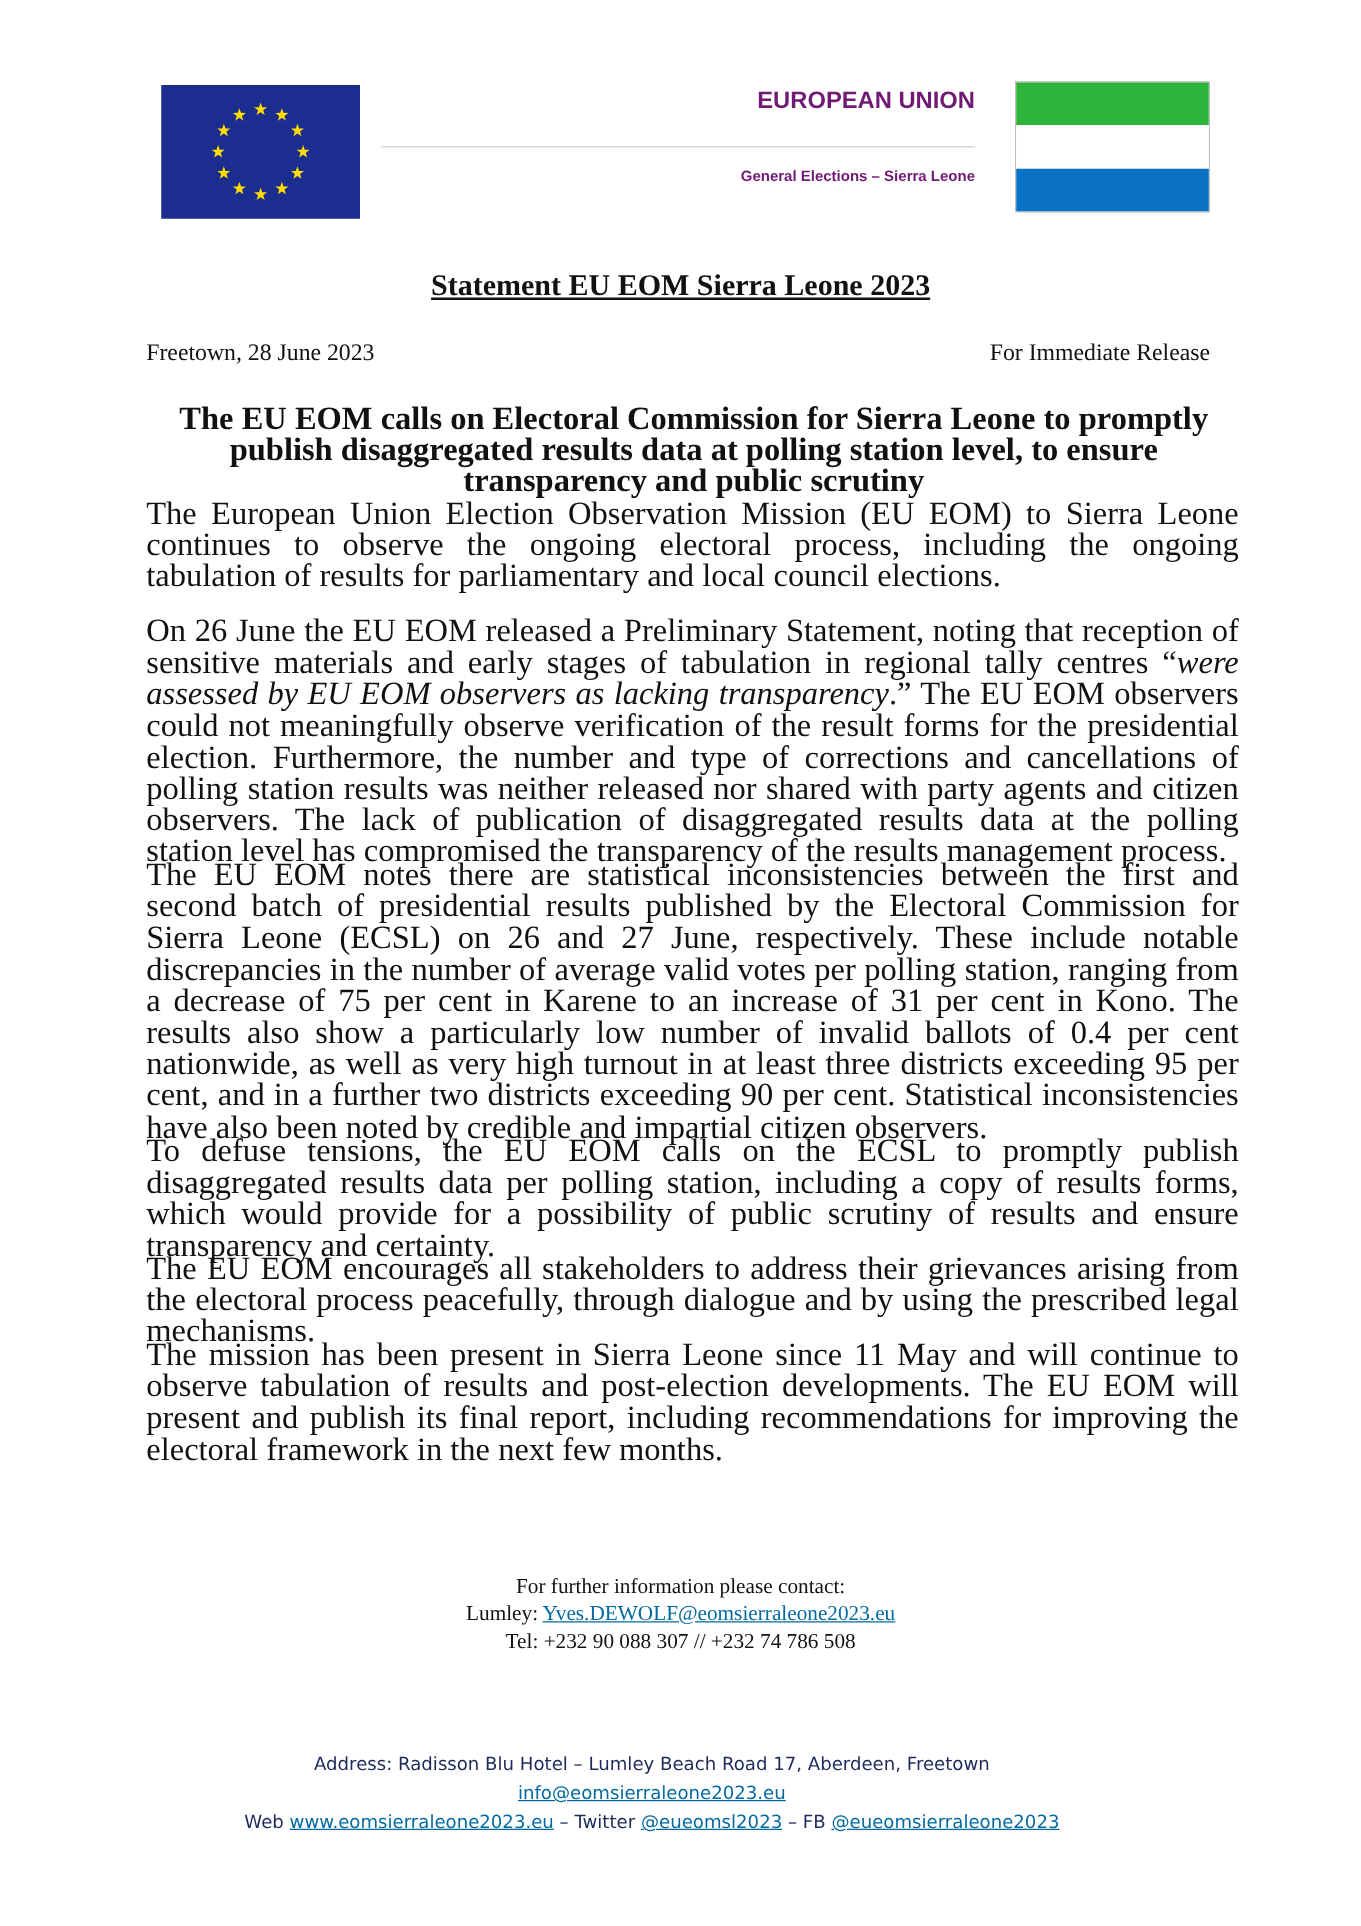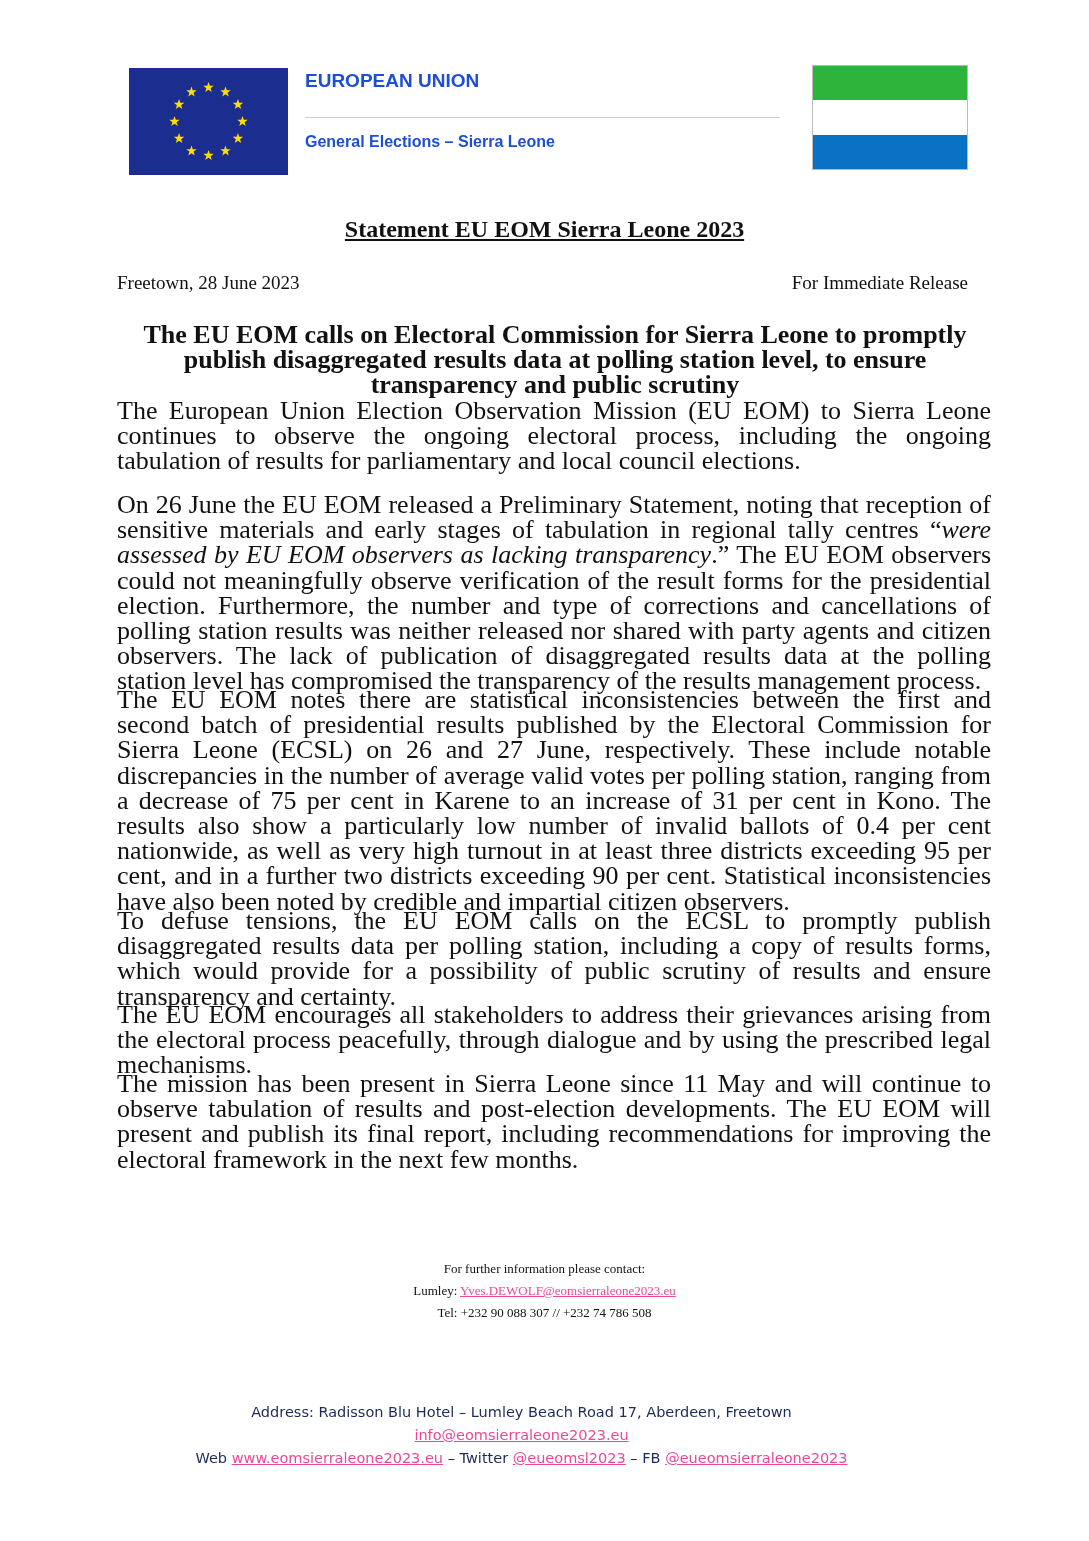--- a/index.html
+++ b/index.html
@@ -2,30 +2,30 @@
 <html><head>
 <meta charset="utf-8">
 <style>
   html, body { margin: 0; padding: 0; background: #ffffff; }
   body { width: 1089px; height: 1541px; position: relative; overflow: hidden;
          font-family: "Liberation Serif", serif; color: #111; }
   .eu-flag { position: absolute; left: 129px; top: 68px; width: 159px; height: 107px; background: #1b2d8f; }
   .eu-flag svg { width: 100%; height: 100%; display: block; }
   .sl-flag { position: absolute; left: 812px; top: 65px; width: 156px; height: 105px; border: 1px solid #bbb; box-sizing: border-box; }
   .sl-flag div { height: 33.33%; }
-  .hdr { position: absolute; left: 305px; width: 475px; text-align: left; font-family: "Liberation Sans", sans-serif; color: #1d4ed8; font-weight: bold; }
+  .hdr { position: absolute; left: 305px; width: 475px; text-align: right; font-family: "Liberation Sans", sans-serif; color: #701a75; font-weight: bold; }
   .hdr-title { top: 68px; font-size: 19px; line-height: 25px; }
   .hdr-rule { position: absolute; left: 305px; top: 117px; width: 475px; height: 1px; background: #cfcfcf; }
-  .hdr-sub { top: 131px; font-size: 16px; line-height: 21px; }
+  .hdr-sub { top: 131px; font-size: 12px; line-height: 21px; }
   .doc-title { position: absolute; left: 0; width: 1089px; top: 216px; text-align: center; font-size: 24px; font-weight: bold; text-decoration: underline; }
   .dateline { position: absolute; top: 272px; font-size: 19px; }
   .headline { position: absolute; left: 110px; width: 890px; top: 322px; text-align: center; font-weight: bold; font-size: 26px; line-height: 25px; }
   .para { position: absolute; left: 117px; width: 874px; font-size: 26px; line-height: 25.2px; text-align: justify; margin: 0; }
-  .contact { position: absolute; left: 0; width: 1089px; top: 1258px; text-align: center; font-size: 13px; line-height: 22px; }
-  .contact a, .footer a { color: #ec4899; text-decoration: underline; }
+  .contact { position: absolute; left: 0; width: 1089px; top: 1258px; text-align: center; font-size: 17px; line-height: 22px; }
+  .contact a, .footer a { color: #0369a1; text-decoration: underline; }
   .footer { position: absolute; left: 0; width: 1043px; top: 1401px; text-align: center; font-family: "DejaVu Sans", sans-serif; font-size: 14.5px; line-height: 23px; color: #1d2a5a; }
 </style>
 </head>
 <body>
 
 <div class="eu-flag">
   <svg viewBox="0 0 159 107" id="eu-stars">
       <polygon points="79.50,14.00 80.79,17.72 84.73,17.80 81.59,20.18 82.73,23.95 79.50,21.70 76.27,23.95 77.41,20.18 74.27,17.80 78.21,17.72" fill="#ffdd00"></polygon>
       <polygon points="96.50,18.56 97.79,22.28 101.73,22.36 98.59,24.73 99.73,28.50 96.50,26.26 93.27,28.50 94.41,24.73 91.27,22.36 95.21,22.28" fill="#ffdd00"></polygon>
       <polygon points="108.94,31.00 110.24,34.72 114.18,34.80 111.04,37.18 112.18,40.95 108.94,38.70 105.71,40.95 106.85,37.18 103.71,34.80 107.65,34.72" fill="#ffdd00"></polygon>

